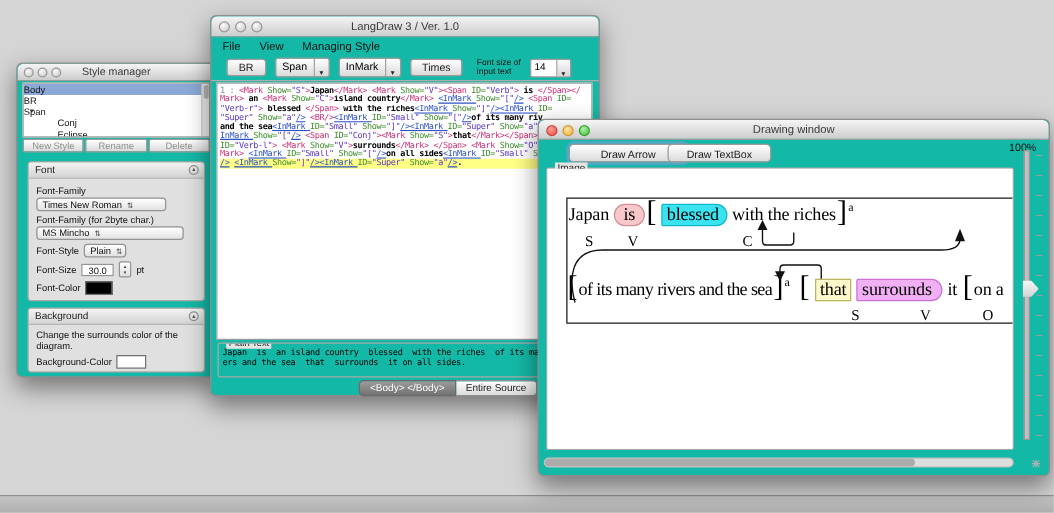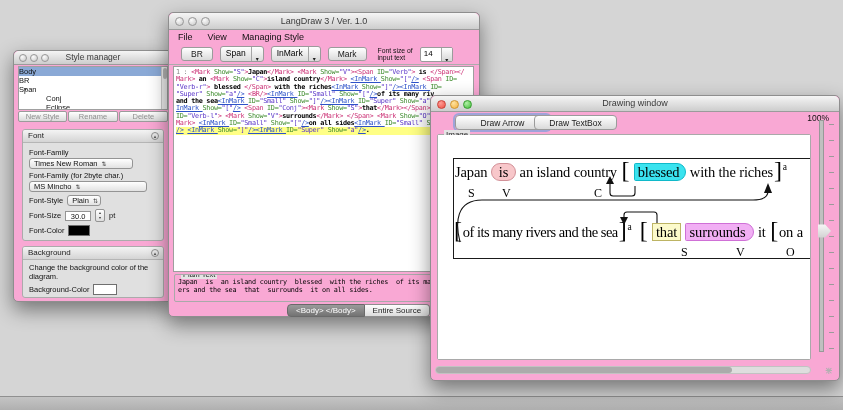--- a/index.html
+++ b/index.html
@@ -1,20 +1,20 @@
 <!DOCTYPE html>
 <html><head>
 <meta charset="utf-8">
 <style>
   html,body{margin:0;padding:0}
   body{width:843px;height:410px;background:#d5d5d5;position:relative;overflow:hidden;
        font-family:"Liberation Sans",sans-serif;-webkit-font-smoothing:antialiased}
   .bottom-band{position:absolute;left:0;top:396px;width:843px;height:14px;
        background:linear-gradient(#c4c4c4,#aeaeae);border-top:1px solid #909090}
-  .window{position:absolute;background:#f9a8d4;border:1px solid #8e8e8e;border-radius:5px;
+  .window{position:absolute;background:#14b8a6;border:1px solid #8e8e8e;border-radius:5px;
        box-shadow:0 8px 20px rgba(0,0,0,.45)}
   .titlebar{height:15px;background:linear-gradient(#f5f5f5,#cdcdcd);border-bottom:1px solid #9b9b9b;
        border-radius:5px 5px 0 0;position:relative;text-align:center;font-size:9px;color:#3a3a3a;line-height:15px}
   .lights{position:absolute;left:6px;top:4px;display:flex;gap:4px}
   .light{width:7px;height:7px;border-radius:50%;border:1px solid #979797;
        background:radial-gradient(circle at 35% 30%,#fbfbfb,#c6c6c6)}
   .light.red{background:radial-gradient(circle at 35% 30%,#ff9d96,#ee4f44);border-color:#c9423a}
   .light.yel{background:radial-gradient(circle at 35% 30%,#ffe3a0,#f4b13e);border-color:#cf9532}
   .light.grn{background:radial-gradient(circle at 35% 30%,#b2f0a8,#41bc38);border-color:#379e30}
   .btn{background:linear-gradient(#ffffff,#dadada);border:1px solid #9b9b9b;border-radius:3px;
@@ -195,21 +195,21 @@
         </div>
       </div>
     </div>
 
     <div class="panel p-bg">
       <div class="phead">
         <span>Background</span>
         <span class="pchev"></span>
       </div>
       <div class="pbody">
-        <div class="desc">Change the background color of the diagram.</div>
+        <div class="desc">Change the surrounds color of the diagram.</div>
         <div class="frow" style="margin-top:1px">
           <span>Background-Color</span>
           <span class="swatch" style="background:#fff;width:24px"></span>
         </div>
       </div>
     </div>
   </div>
 
   <div class="window mw">
     <div class="titlebar">
@@ -228,21 +228,21 @@
     <div class="toolbar">
       <div class="btn tb-btn">BR</div>
       <div class="split">
         <span class="lab">Span</span>
         <span class="arr"></span>
       </div>
       <div class="split">
         <span class="lab">InMark</span>
         <span class="arr"></span>
       </div>
-      <div class="btn tb-btn">Mark</div>
+      <div class="btn tb-btn">Times</div>
       <div class="fs-label">
         <div>Font size of</div>
         <div>input text</div>
       </div>
       <div class="combo">
         <span class="val">14</span>
         <span class="carr"></span>
       </div>
     </div>
     <div class="textarea">
@@ -276,21 +276,21 @@
       <span>Drawing window</span>
     </div>
     <div class="btn dw-btn dw-arrowbtn">Draw Arrow</div>
     <div class="btn dw-btn dw-textboxbtn">Draw TextBox</div>
     <div class="zoomlabel">100%</div>
 
     <div class="group imggroup">
       <span class="legend">Image</span>
       <div class="canvas">
         <div class="d-rect"></div>
-        <div class="d-row d-row1"><span class="d-w">Japan </span><span class="d-shape d-pink">is</span><span class="d-w"> an island country </span><span class="d-br">[</span><span class="d-w"> </span><span class="d-shape d-cyan">blessed</span><span class="d-w"> with the riches</span><span class="d-br">]</span><span class="d-sup">a</span></div>
+        <div class="d-row d-row1"><span class="d-w">Japan </span><span class="d-shape d-pink">is</span><span class="d-br">[</span><span class="d-w"> </span><span class="d-shape d-cyan">blessed</span><span class="d-w"> with the riches</span><span class="d-br">]</span><span class="d-sup">a</span></div>
         <div class="d-row d-row2"><span class="d-br">[</span><span class="d-w tight">of its many rivers and the sea</span><span class="d-br">]</span><span class="d-sup">a</span><span class="d-w">  </span><span class="d-br">[</span><span class="d-w"> </span><span class="d-shape d-yellow">that</span><span class="d-w"> </span><span class="d-shape d-violet">surrounds</span><span class="d-w"> it </span><span class="d-br">[</span><span class="d-w">on a</span></div>
         <svg class="arrows" width="372" height="224" viewBox="0 0 372 224">
 
           <path d="M197 51 L197 58 Q197 61 194 61 L175 61 Q172 61 172 58 L172 48" fill="none" stroke="#111" stroke-width="1.1"></path>
           <path d="M168 49 L176 49 L172 41 Z" fill="#111"></path>
 
           <path d="M219 88 L219 80 Q219 77 216 77 L189 77 Q186 77 186 80 L186 84" fill="none" stroke="#111" stroke-width="1.1"></path>
           <path d="M182 82 L190 82 L186 90 Z" fill="#111"></path>
 
           <path d="M22 107 C17 88 18 65 44 65 L315 65 C326 65 330 61 330 56" fill="none" stroke="#111" stroke-width="1.1"></path>

